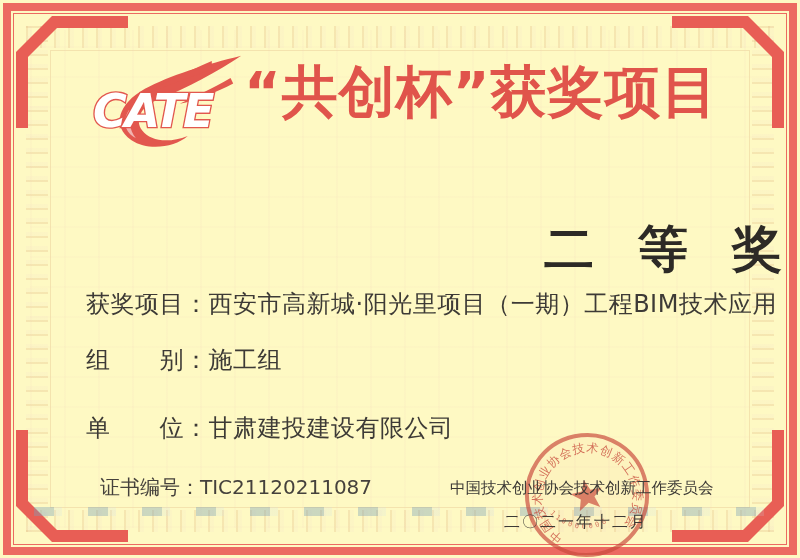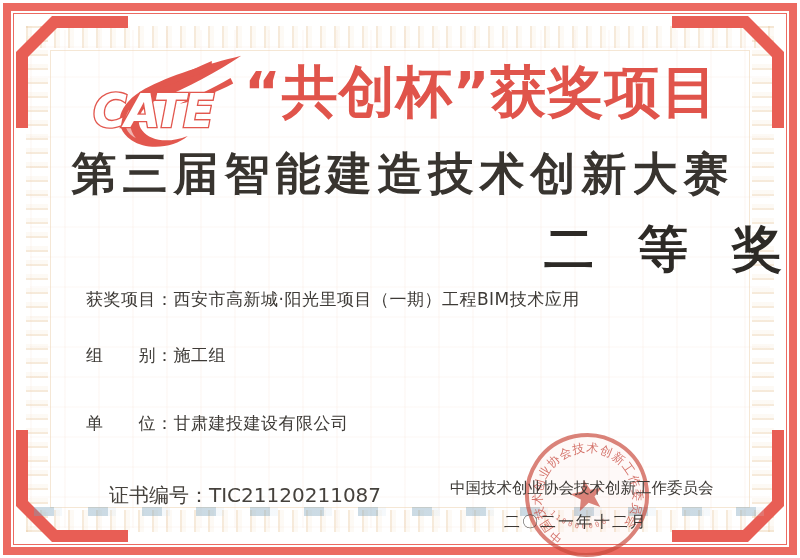--- a/index.html
+++ b/index.html
@@ -1,17 +1,17 @@
 <!DOCTYPE html>
 <html><head>
 <meta charset="utf-8">
 <style>
   html,body{margin:0;padding:0;background:#888;}
   .stage{width:800px;height:558px;position:relative;margin:0 auto;
-         background:#ffffff;overflow:hidden;
+         background:#fef9c3;overflow:hidden;
          font-family:"DejaVu Sans","Liberation Sans",sans-serif;}
   
   .band-frame{position:absolute;inset:3px;border:8px solid #ec6a61;z-index:0;}
   .line-frame{position:absolute;inset:13px;border:1.5px solid #ec6a61;z-index:0;}
   .corner{position:absolute;width:120px;height:120px;z-index:1;}
   .corner svg{display:block;width:100%;height:100%;}
   .corner.tl{left:8px;top:8px;}
   .corner.tr{right:8px;top:8px;transform:rotate(90deg);}
   .corner.br{right:8px;bottom:8px;transform:rotate(180deg);}
   .corner.bl{left:8px;bottom:8px;transform:rotate(270deg);}
@@ -33,24 +33,24 @@
   .logo{position:absolute;left:78px;top:46px;width:182px;height:106px;z-index:2;}
   .title{position:absolute;left:244px;top:58px;width:480px;z-index:2;
      color:#e0544b;font-weight:bold;font-size:56px;line-height:1.2;letter-spacing:1px;
      font-family:"DejaVu Sans","Liberation Sans",sans-serif;}
   .subtitle{position:absolute;left:0;top:144px;width:100%;text-align:center;z-index:2;
      color:#38342f;font-weight:bold;font-size:45px;letter-spacing:6px;text-indent:6px;
      font-family:"DejaVu Serif","Liberation Serif",serif;}
   .award{position:absolute;left:0;top:216px;width:100%;text-align:right;z-index:2;
      color:#2d2a26;font-weight:bold;font-size:50px;letter-spacing:44px;text-indent:44px;
      font-family:"DejaVu Serif","Liberation Serif",serif;margin-left:26px;}
-  .row{position:absolute;left:86px;z-index:2;color:#3d3a36;font-size:17px;
+  .row{position:absolute;left:86px;z-index:2;color:#3d3a36;font-size:24px;
      letter-spacing:.5px;white-space:nowrap;}
   .row1{top:288px;} .row2{top:344px;} .row3{top:412px;text-align:center;}
-  .certno{position:absolute;left:109px;top:474px;z-index:2;color:#45413c;font-size:20px;margin-top:8px;}
+  .certno{position:absolute;left:100px;top:474px;z-index:2;color:#45413c;font-size:20px;}
   .issuer-block{position:absolute;left:450px;top:478px;width:252px;z-index:3;text-align:center;}
   .issuer{color:#3d3a36;font-size:15.5px;white-space:nowrap;}
   .issue-date{margin-top:13px;color:#3d3a36;font-size:16px;letter-spacing:2px;}
   .seal{position:absolute;left:517px;top:425px;width:140px;height:140px;z-index:2;
         transform:rotate(-12deg);opacity:.85;}
 </style>
 </head>
 <body>
 
 <div class="stage">
@@ -94,21 +94,20 @@
                  C170,182 135,178 120,158 C105,138 118,112 150,100 C205,78 260,48 305,18 Z" fill="#e2574e"></path>
         <path d="M250,28 C200,50 160,68 135,86 C158,78 205,60 250,44 Z" fill="#e2574e"></path>
         <path d="M285,60 C250,80 215,96 190,108 C220,102 260,86 290,70 Z" fill="#e2574e"></path>
         <path d="M95,120 C82,140 88,162 108,172 C96,158 94,138 104,124 Z" fill="#ffffff" opacity="0.55"></path>
       </g>
       <text x="28" y="152" font-family="DejaVu Sans, Liberation Sans, sans-serif" font-style="italic" font-weight="bold" font-size="86" fill="#ffffff" stroke="#e2574e" stroke-width="5" paint-order="stroke" letter-spacing="-4">CATE</text>
     </svg>
   </div>
 
   <div class="title">“共创杯”获奖项目</div>
-  <div class="subtitle">第三届智能建造技术创新大赛</div>
   <div class="award">二等奖</div>
 
   <div class="row row1"><span>获奖项目：</span><span>西安市高新城·阳光里项目（一期）工程BIM技术应用</span></div>
   <div class="row row2"><span>组　　别：</span><span>施工组</span></div>
   <div class="row row3"><span>单　　位：</span><span>甘肃建投建设有限公司</span></div>
 
   <div class="certno"><span>证书编号：</span><span>TIC21120211087</span></div>
 
   <div class="seal">
     <svg viewBox="0 0 140 140">

